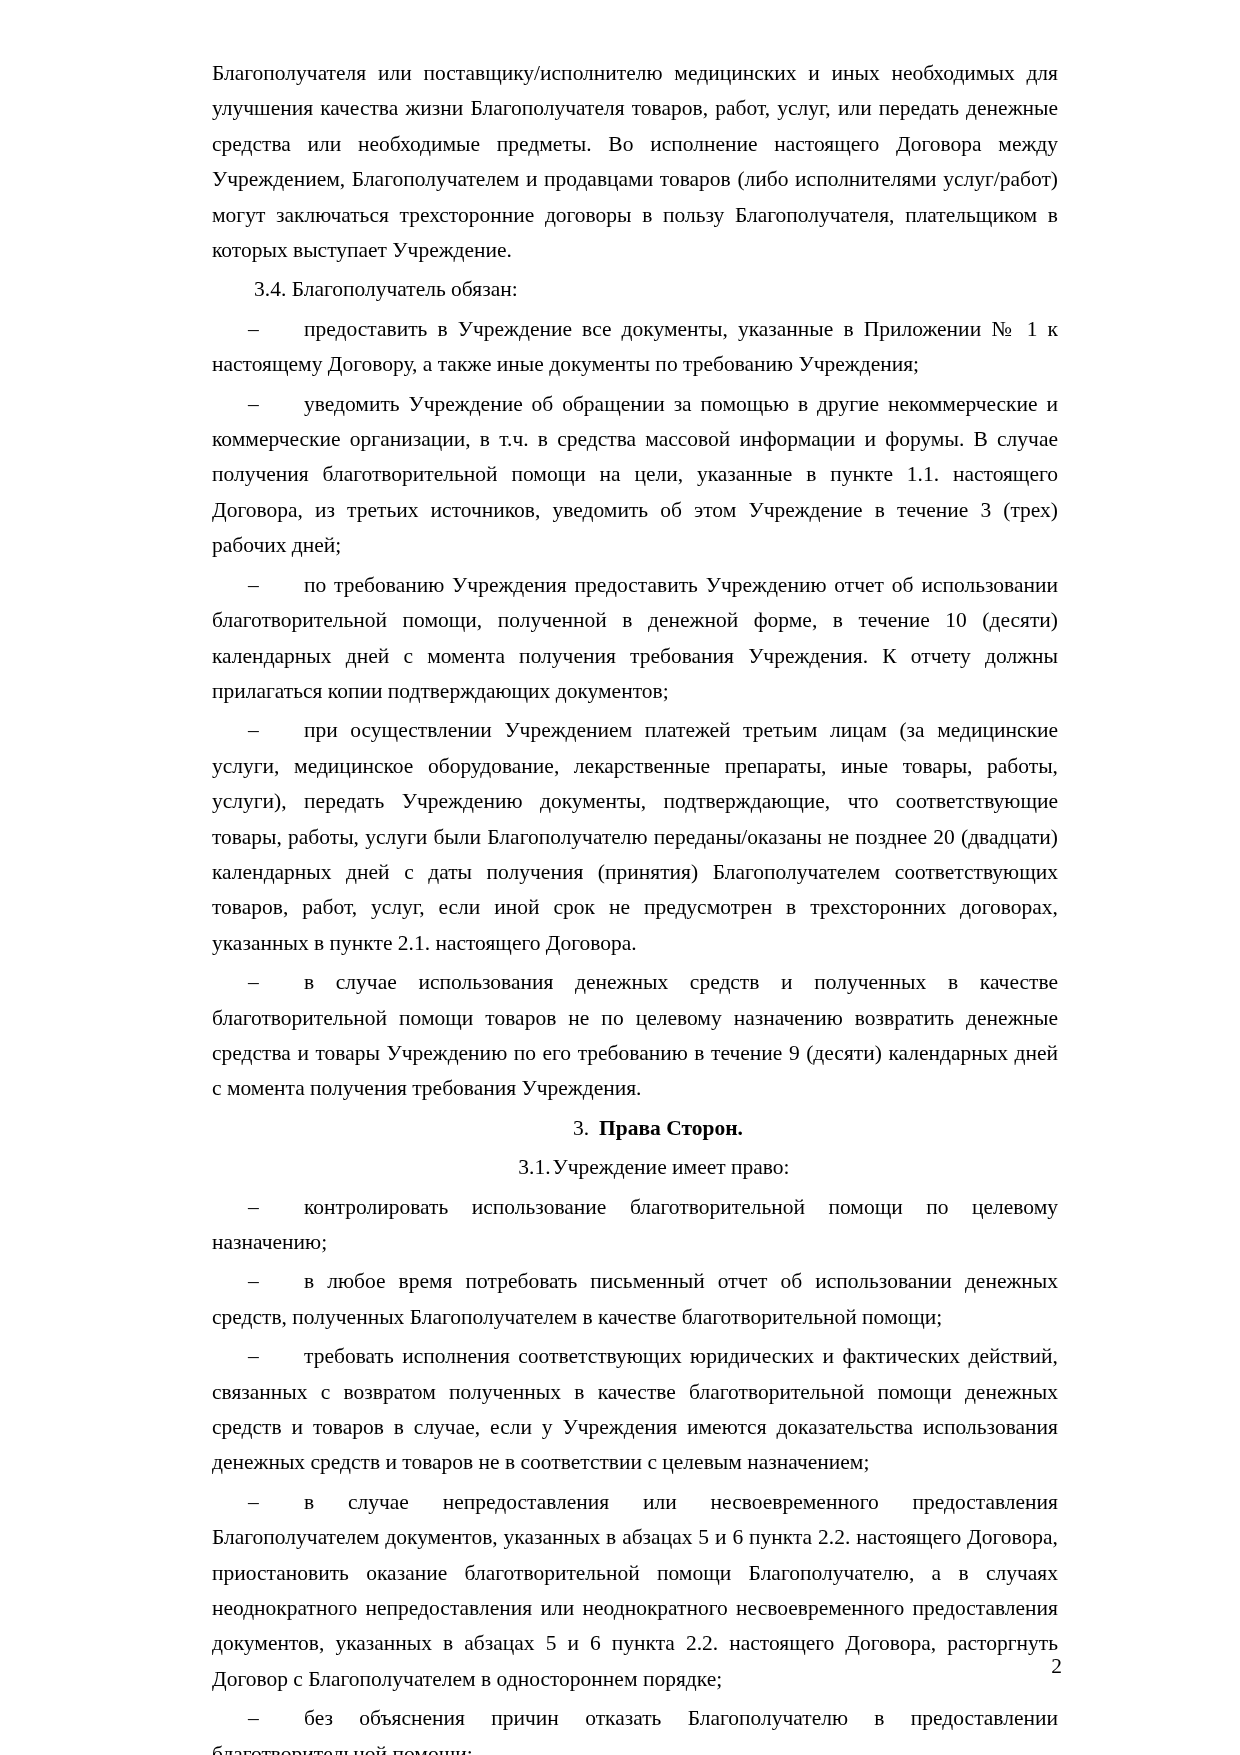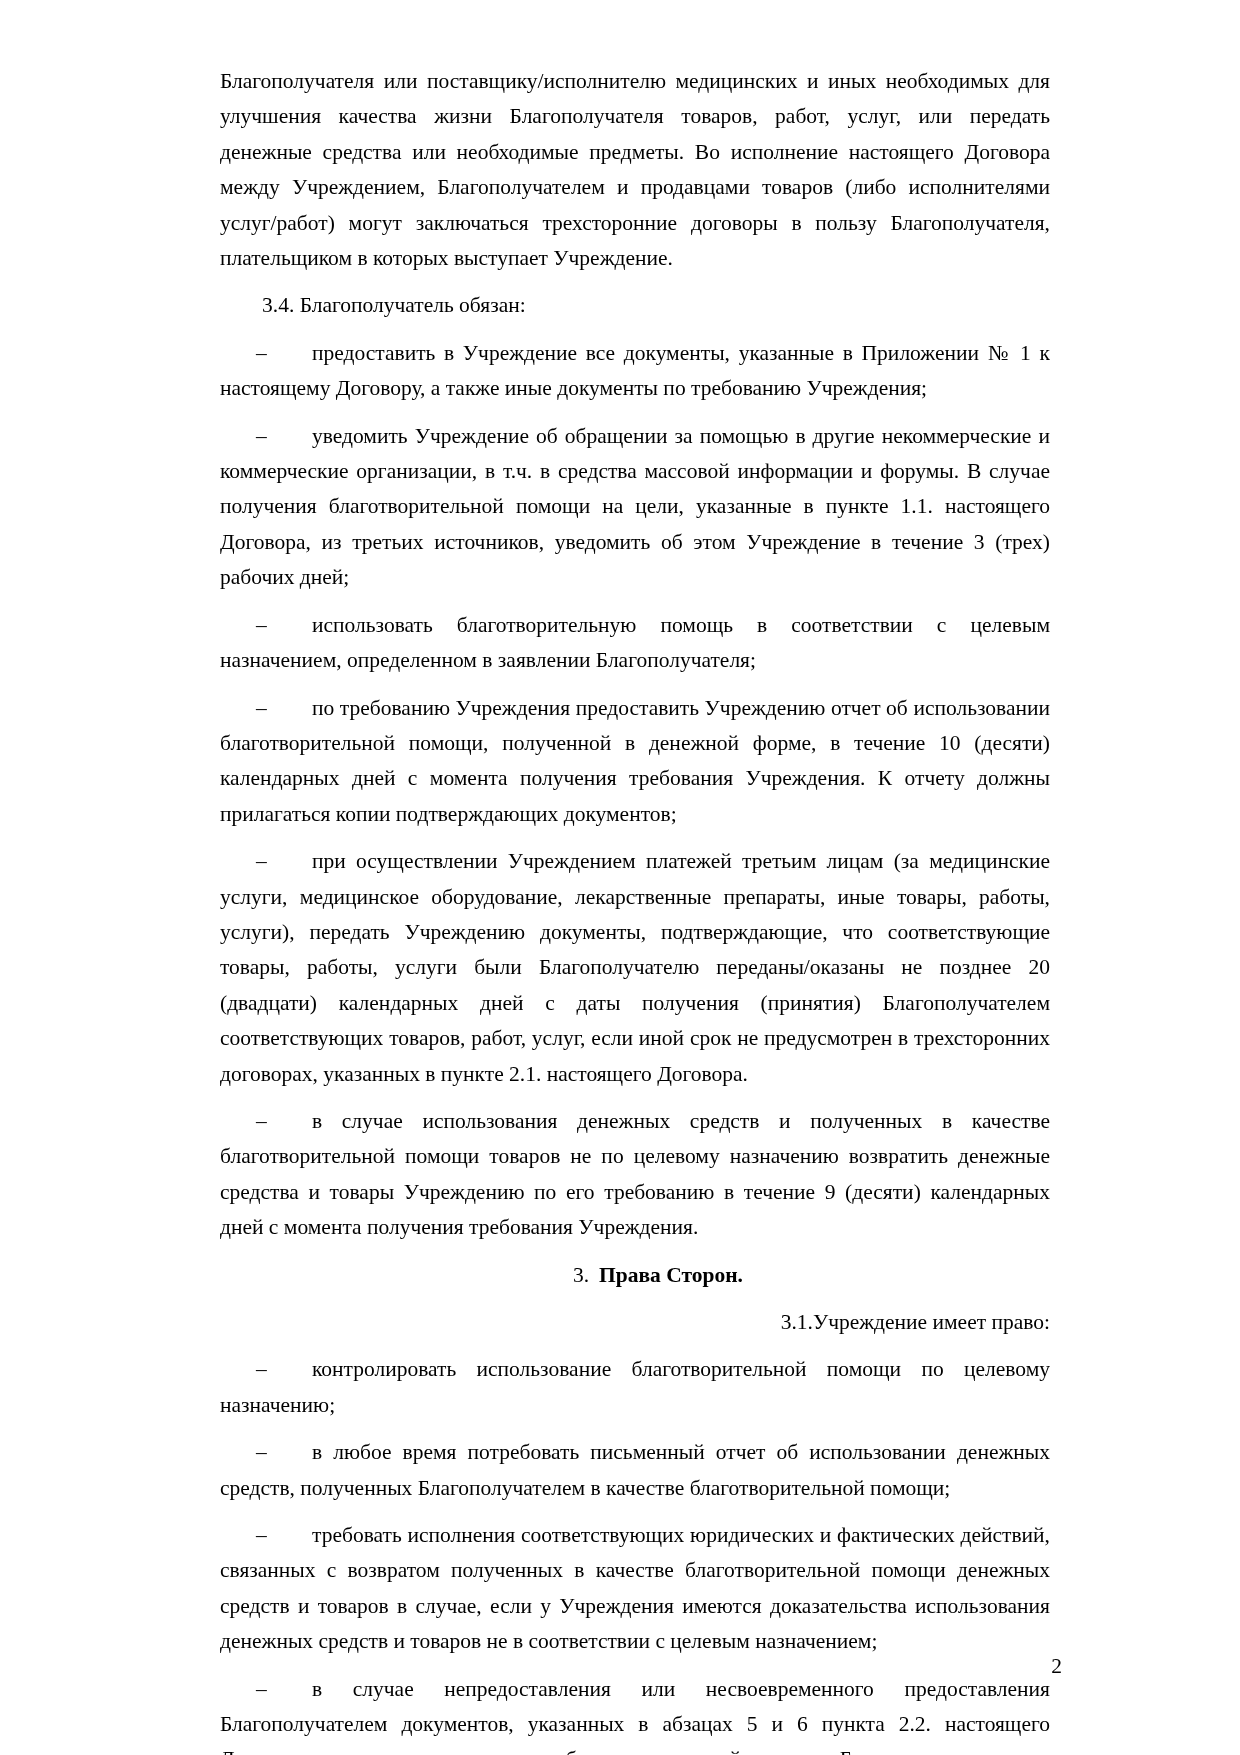--- a/index.html
+++ b/index.html
@@ -20,21 +20,21 @@
     padding: 52px 178px 0 208px;
     overflow: hidden;
   }
   .doc-body {
     font-size: 21.5px;
     line-height: 35.4px;
     text-align: justify;
     text-justify: inter-word;
   }
   p {
-    margin: 12px;
+    margin: 4px;
     text-align: justify;
   }
   
   p.cont {
     text-indent: 0;
   }
   
   p.clause {
     text-indent: 42px;
   }
@@ -57,21 +57,21 @@
     display: inline-block;
     width: 72px;
     text-indent: 36px;
   }
   p.heading .htext {
     font-weight: bold;
   }
   
   p.subclause {
     text-indent: 0;
-    text-align: right;
+    text-align: center;
   }
   p.subclause .num {
     display: inline-block;
     width: 72px;
     text-indent: 36px;
   }
   .page-number {
     position: absolute;
     right: 178px;
     bottom: 78px;
@@ -87,21 +87,20 @@
   <div class="doc-body">
 
     <p class="cont">Благополучателя или поставщику/исполнителю медицинских и иных необходимых для улучшения качества жизни Благополучателя товаров, работ, услуг, или передать денежные средства или необходимые предметы. Во исполнение настоящего Договора между Учреждением, Благополучателем и продавцами товаров (либо исполнителями услуг/работ) могут заключаться трехсторонние договоры в пользу Благополучателя, плательщиком в которых выступает Учреждение.</p>
 
     <p class="clause">3.4. Благополучатель обязан:</p>
 
     <p class="dash"><span class="dash-mark">–</span><span>предоставить в Учреждение все документы, указанные в Приложении № 1 к настоящему Договору, а также иные документы по требованию Учреждения;</span></p>
 
     <p class="dash"><span class="dash-mark">–</span><span>уведомить Учреждение об обращении за помощью в другие некоммерческие и коммерческие организации, в т.ч. в средства массовой информации и форумы. В случае получения благотворительной помощи на цели, указанные в пункте 1.1. настоящего Договора, из третьих источников, уведомить об этом Учреждение в течение 3 (трех) рабочих дней;</span></p>
 
-    <p class="dash"><span class="dash-mark">–</span><span>использовать благотворительную помощь в соответствии с целевым назначением, определенном в заявлении Благополучателя;</span></p>
 
     <p class="dash"><span class="dash-mark">–</span><span>по требованию Учреждения предоставить Учреждению отчет об использовании благотворительной помощи, полученной в денежной форме, в течение 10 (десяти) календарных дней с момента получения требования Учреждения. К отчету должны прилагаться копии подтверждающих документов;</span></p>
 
     <p class="dash"><span class="dash-mark">–</span><span>при осуществлении Учреждением платежей третьим лицам (за медицинские услуги, медицинское оборудование, лекарственные препараты, иные товары, работы, услуги), передать Учреждению документы, подтверждающие, что соответствующие товары, работы, услуги были Благополучателю переданы/оказаны не позднее 20 (двадцати) календарных дней с даты получения (принятия) Благополучателем соответствующих товаров, работ, услуг, если иной срок не предусмотрен в трехсторонних договорах, указанных в пункте 2.1. настоящего Договора.</span></p>
 
     <p class="dash"><span class="dash-mark">–</span><span>в случае использования денежных средств и полученных в качестве благотворительной помощи товаров не по целевому назначению возвратить денежные средства и товары Учреждению по его требованию в течение 9 (десяти) календарных дней с момента получения требования Учреждения.</span></p>
 
     <p class="heading"><span class="num">3.</span><span class="htext">Права Сторон.</span></p>
 
     <p class="subclause"><span class="num">3.1.</span><span>Учреждение имеет право:</span></p>

